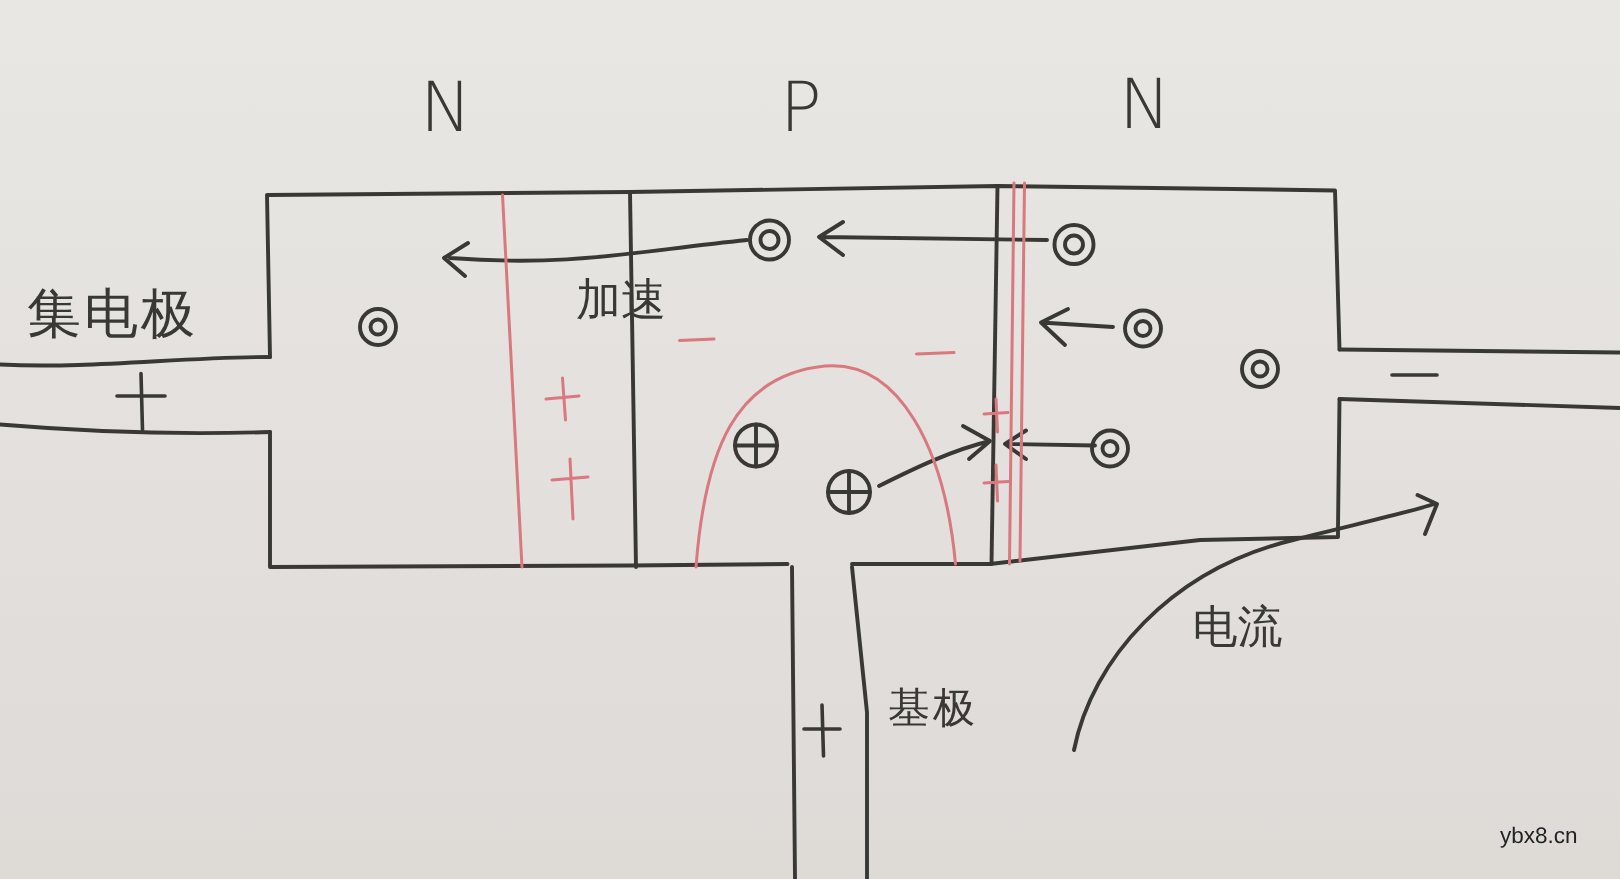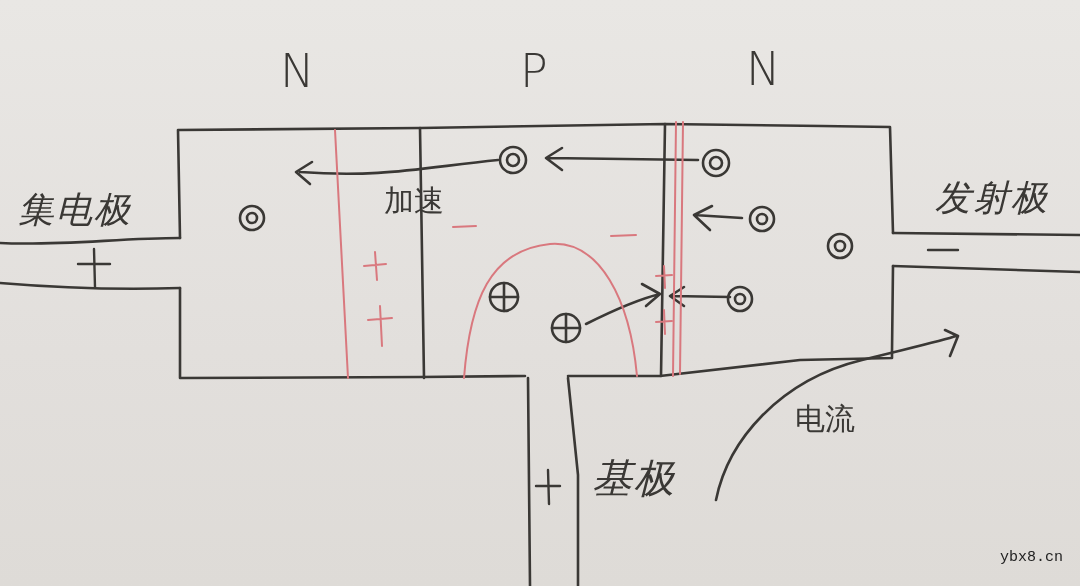--- a/index.html
+++ b/index.html
@@ -1,23 +1,23 @@
 <!DOCTYPE html>
 <html><head>
 <meta charset="utf-8">
 <style>
   html,body{margin:0;padding:0;}
   body{width:1080px;height:586px;overflow:hidden;background:#e4e1de;font-family:"DejaVu Sans",sans-serif;}
   .canvas{position:relative;width:1080px;height:586px;background:linear-gradient(180deg,#e9e7e4 0%,#e2dfdc 60%,#dedbd7 100%);}
   svg{position:absolute;left:0;top:0;}
   .lbl{position:absolute;color:#3a3835;white-space:nowrap;line-height:1;}
   .region{font-family:"DejaVu Sans",sans-serif;font-size:46px;font-weight:300;}
-  .cn{font-family:"DejaVu Sans",sans-serif;font-size:36px;letter-spacing:2px;font-style:italic;}
+  .cn{font-family:"DejaVu Sans",sans-serif;font-size:36px;letter-spacing:2px;}
   .cn-sm{font-family:Liberation Serif, serif;font-size:30px;}
-  .wm{font-family:Liberation Mono, monospace;font-size:15px;color:#222;text-align:center;}
+  .wm{font-family:Liberation Sans, sans-serif;font-size:15px;color:#222;text-align:center;}
 </style>
 </head>
 <body>
 
 <div class="canvas">
 
   <svg width="1080" height="586" viewBox="0 0 1080 586">
     <g fill="none" stroke="#3a3835" stroke-width="2.6" stroke-linecap="round" stroke-linejoin="round">
 
       <path d="M178,130 L420,128 L665,124 L822,126 L890,127 L893,233 M893,266 L892,352 L892,358 L800,360 L660,376 L568,376 M525,376 L420,377 L180,378 L180,288 M180,238 L178,130"></path>
@@ -85,21 +85,20 @@
       <path d="M536,486 L560,486 M548,470 L549,504"></path>
     </g>
 
   </svg>
 
   <div class="lbl region" style="left:280px;top:48px;">N</div>
   <div class="lbl region" style="left:520px;top:48px;">P</div>
   <div class="lbl region" style="left:746px;top:46px;">N</div>
 
   <div class="lbl cn" style="left:18px;top:192px;">集电极</div>
-  <div class="lbl cn" style="left:935px;top:180px;">发射极</div>
-  <div class="lbl cn" style="left:592px;top:458px;font-size:40px;">基极</div>
+  <div class="lbl cn" style="left:592px;top:458px;font-size:28px;">基极</div>
 
   <div class="lbl cn-sm" style="left:384px;top:186px;">加速</div>
   <div class="lbl cn-sm" style="left:795px;top:404px;">电流</div>
 
   <div class="lbl wm" style="left:1000px;top:550px;">ybx8.cn</div>
 
 </div>
 
 </body></html>

